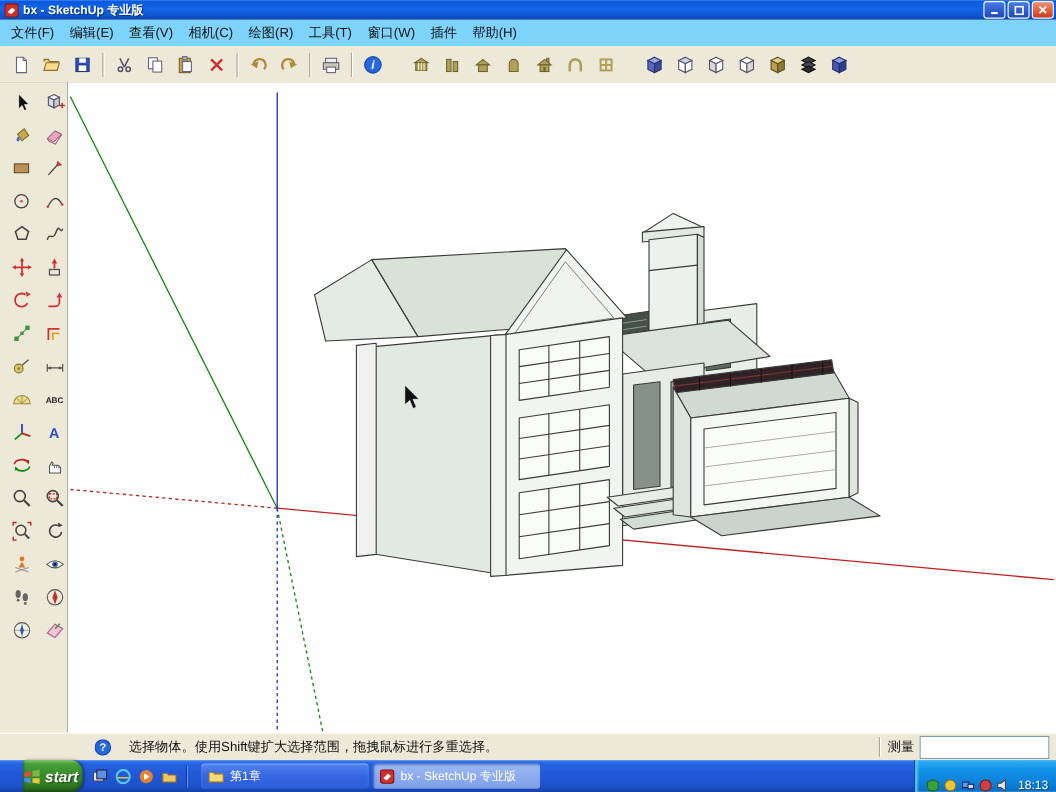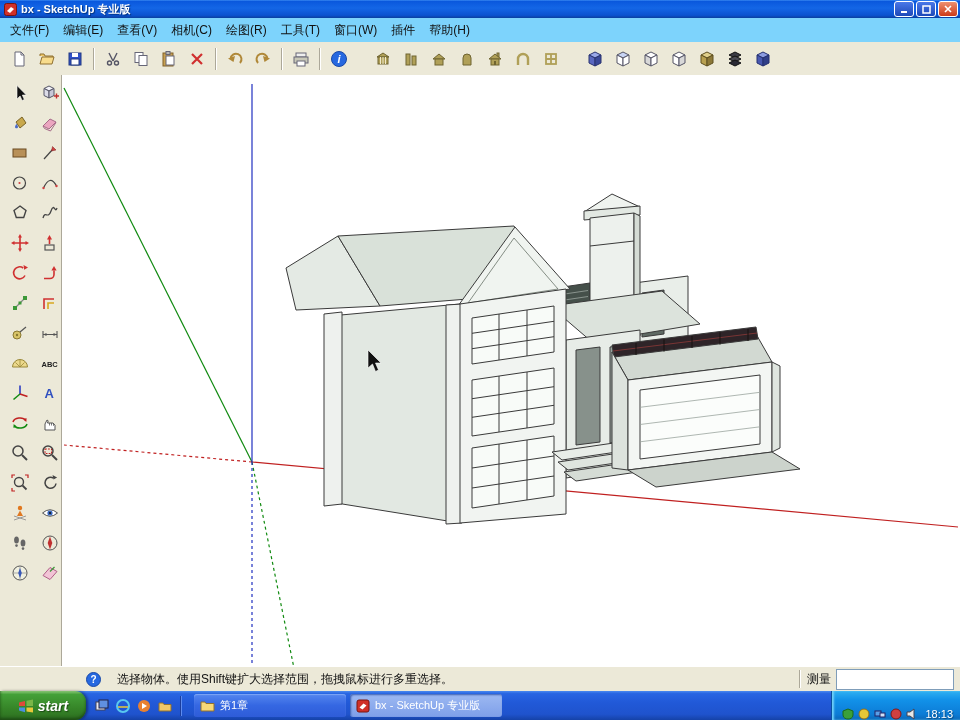--- a/index.html
+++ b/index.html
@@ -46,25 +46,25 @@
   #statusbar .spacer{width:86px;}
   #statusbar .hint{margin-left:16px;flex:1;white-space:nowrap;overflow:hidden;}
   #statusbar .vsep{width:0;height:18px;border-left:1px solid #aca899;border-right:1px solid #fff;margin:0 6px;}
   #measure-box{width:112px;height:17px;border:1px solid #7f9db9;background:#fff;margin-right:6px;
     font-size:11px;font-family:"Liberation Sans",sans-serif;}
 
   
   #taskbar{position:absolute;left:0;right:0;bottom:0;height:29px;
     background:linear-gradient(180deg,#4a8af0 0%,#2865e2 9%,#2159d8 40%,#1f53cd 80%,#1542a8 100%);
     display:flex;align-items:center;}
-  #startbtn{width:86px;height:29px;border-radius:0 11px 11px 0;
+  #startbtn{width:54px;height:29px;border-radius:0 11px 11px 0;
     background:linear-gradient(180deg,#8cc878 0%,#44a038 12%,#368528 60%,#2c6e20 100%);
-    display:flex;align-items:center;justify-content:center;gap:4px;
+    display:flex;align-items:center;justify-content:flex-start;gap:4px;
     color:#fff;font-size:14px;font-style:italic;font-weight:bold;text-shadow:1px 1px 1px #1d4c14;
-    box-shadow:inset 0 -2px 3px #1d4c14, 2px 0 3px rgba(0,0,0,.4);}
+    box-shadow:inset 0 -2px 3px #1d4c14, 2px 0 3px rgba(0,0,0,.4);margin-left:21px;}
   #quicklaunch{display:flex;align-items:center;gap:5px;padding:0 8px;}
   .qlicon{width:16px;height:16px;display:flex;align-items:center;justify-content:center;}
   .qsep{width:0;height:20px;border-left:1px solid #1a3d9c;border-right:1px solid #5d8bef;margin:0 2px;}
   .taskbtn{width:152px;height:23px;margin:16px 2px;border-radius:3px;display:flex;align-items:center;gap:5px;
     padding:0 6px;box-sizing:border-box;color:#fff;font-size:11px;white-space:nowrap;overflow:hidden;
     background:linear-gradient(180deg,#5486ef 0%,#3567e2 50%,#2e5cd8 100%);
     box-shadow:inset 0 1px 1px #7ea6f5;}
   .taskbtn.active{background:linear-gradient(180deg,#9db9f2 0%,#7e9fe9 100%);
     box-shadow:inset 1px 1px 2px #3a5eb0;color:#fff;}
   #tray{margin-left:auto;height:29px;display:flex;align-items:flex-end;gap:3px;padding:0 7px 0 9px;

